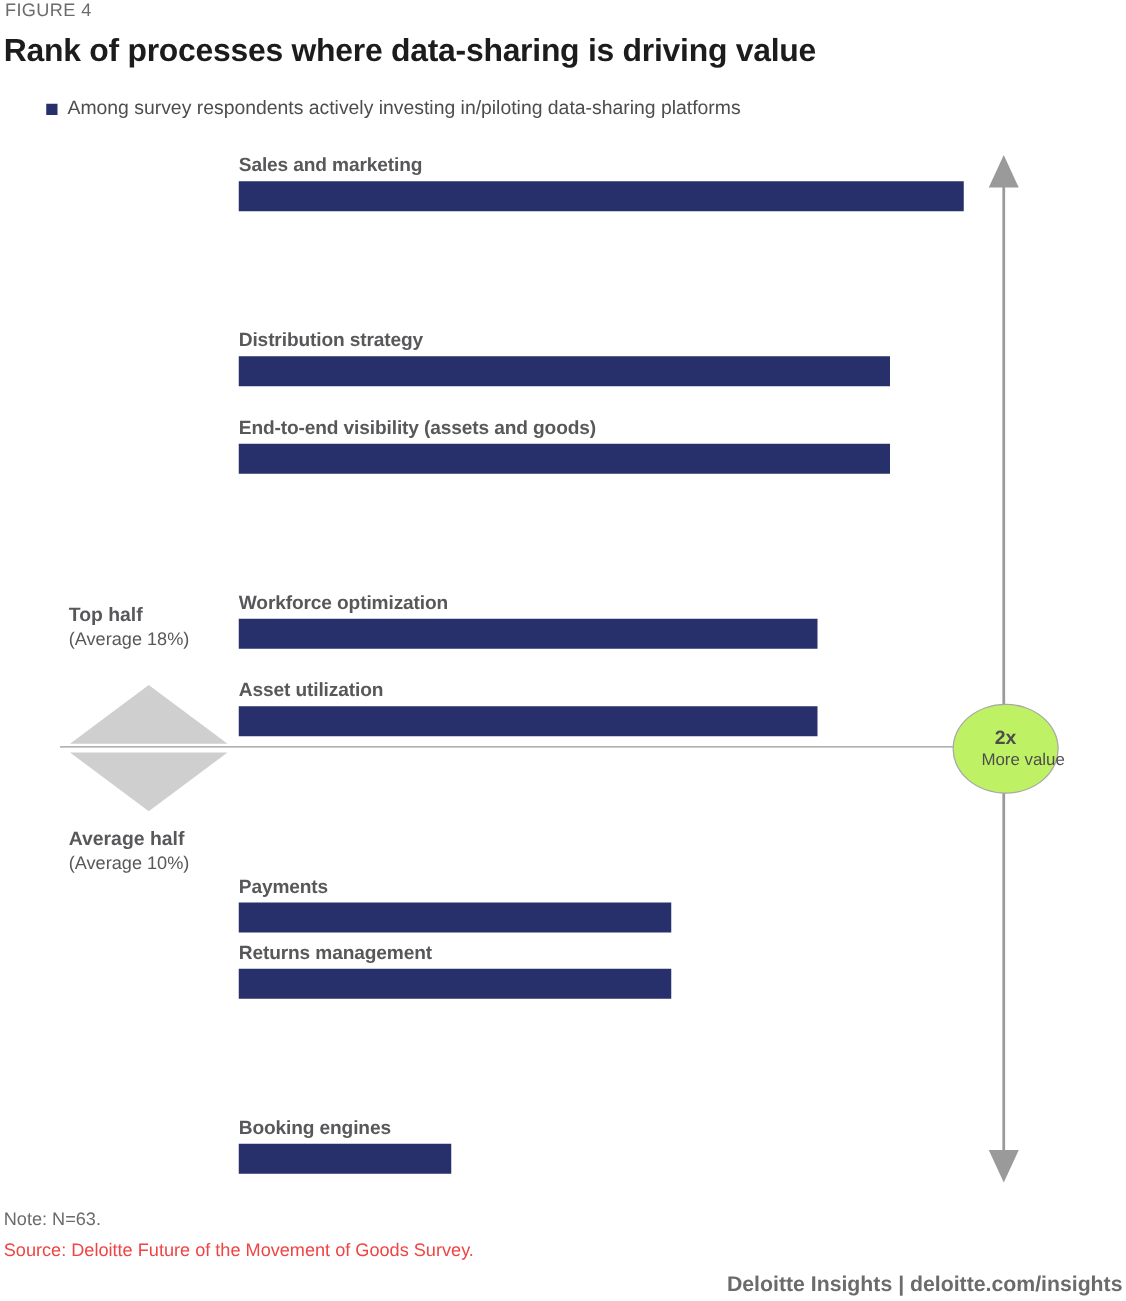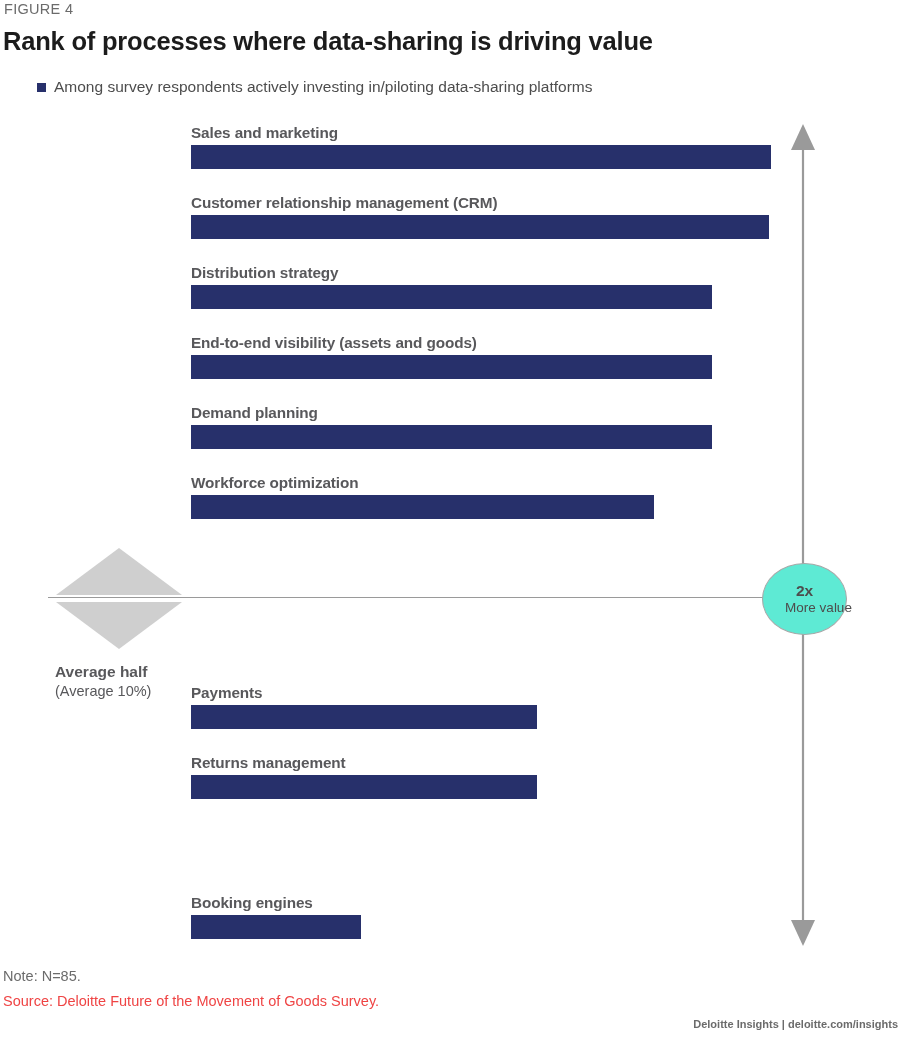--- a/index.html
+++ b/index.html
@@ -147,21 +147,21 @@
     width: 66px;
     height: 830px;
   }
   .value-bubble {
     position: absolute;
     left: 762px;
     top: 563px;
     width: 83px;
     height: 70px;
     border-radius: 50%;
-    background: #5eead4;
+    background: #bef264;
     border: 1px solid #a8a8a8;
     display: flex;
     flex-direction: column;
     align-items: center;
     justify-content: center;
     line-height: 1.15;
   }
   .value-bubble .big {
     font-size: 15.5px;
     font-weight: bold;
@@ -186,21 +186,21 @@
     position: absolute;
     left: 3px;
     top: 993px;
     font-size: 14.5px;
     color: #ef4444;
   }
   .brand {
     position: absolute;
     right: 3px;
     top: 1018px;
-    font-size: 11px;
+    font-size: 17px;
     font-weight: bold;
     color: #6b6b6b;
     white-space: nowrap;
   }
 </style>
 </head>
 <body>
 
 <div id="page">
 
@@ -212,84 +212,84 @@
     <span class="legend-text">Among survey respondents actively investing in/piloting data-sharing platforms</span>
   </div>
 
   <div class="plot">
 
     <div class="bar-row" id="row-0" style="top:129px;height:40px;width:580px;">
       <div class="bar-label">Sales and marketing</div>
       <div class="bar" style="width:580px;"></div>
     </div>
 
-    <div class="bar-row" id="row-1" style="top:199px;height:40px;width:578px;">
-      <div class="bar-label">Customer relationship management (CRM)</div>
-      <div class="bar" style="width:578px;"></div>
-    </div>
 
     <div class="bar-row" id="row-2" style="top:269px;height:40px;width:521px;">
       <div class="bar-label">Distribution strategy</div>
       <div class="bar" style="width:521px;"></div>
     </div>
 
     <div class="bar-row" id="row-3" style="top:339px;height:40px;width:521px;">
       <div class="bar-label">End-to-end visibility (assets and goods)</div>
       <div class="bar" style="width:521px;"></div>
     </div>
 
-    <div class="bar-row" id="row-4" style="top:409px;height:40px;width:521px;">
-      <div class="bar-label">Demand planning</div>
-      <div class="bar" style="width:521px;"></div>
-    </div>
 
     <div class="bar-row" id="row-5" style="top:479px;height:40px;width:463px;">
       <div class="bar-label">Workforce optimization</div>
       <div class="bar" style="width:463px;"></div>
     </div>
 
-
-
-    <div class="bar-row" id="row-8" style="top:689px;height:40px;width:346px;">
+    <div class="bar-row" id="row-6" style="top:549px;height:40px;width:463px;">
+      <div class="bar-label">Asset utilization</div>
+      <div class="bar" style="width:463px;"></div>
+    </div>
+
+
+    <div class="bar-row" id="row-8" style="top:706px;height:40px;width:346px;">
       <div class="bar-label">Payments</div>
       <div class="bar" style="width:346px;"></div>
     </div>
 
     <div class="bar-row" id="row-9" style="top:759px;height:40px;width:346px;">
       <div class="bar-label">Returns management</div>
       <div class="bar" style="width:346px;"></div>
     </div>
 
 
     <div class="bar-row" id="row-11" style="top:899px;height:40px;width:170px;">
       <div class="bar-label">Booking engines</div>
       <div class="bar" style="width:170px;"></div>
     </div>
 
   </div>
 
   <div class="divider-line"></div>
 
+  <div class="half-label" id="top-half-label">
+    <span class="name">Top half</span>
+    <span class="avg">(Average 18%)</span>
+  </div>
 
   <div class="tri" id="tri-up"></div>
   <div class="tri" id="tri-down"></div>
 
   <div class="half-label" id="bottom-half-label">
     <span class="name">Average half</span>
     <span class="avg">(Average 10%)</span>
   </div>
 
   <svg class="axis-arrow" viewBox="0 0 66 830" aria-hidden="true">
     <line x1="33" y1="14" x2="33" y2="816" stroke="#9a9a9a" stroke-width="2.2"></line>
     <polygon points="33,4 45,30 21,30" fill="#9a9a9a"></polygon>
     <polygon points="33,826 45,800 21,800" fill="#9a9a9a"></polygon>
   </svg>
 
   <div class="value-bubble">
     <span class="big">2x</span>
     <span class="small">More value</span>
   </div>
 
-  <div class="note">Note: N=85.</div>
+  <div class="note">Note: N=63.</div>
   <div class="source">Source: Deloitte Future of the Movement of Goods Survey.</div>
   <div class="brand">Deloitte Insights | deloitte.com/insights</div>
 
 </div>
 
 </body></html>

